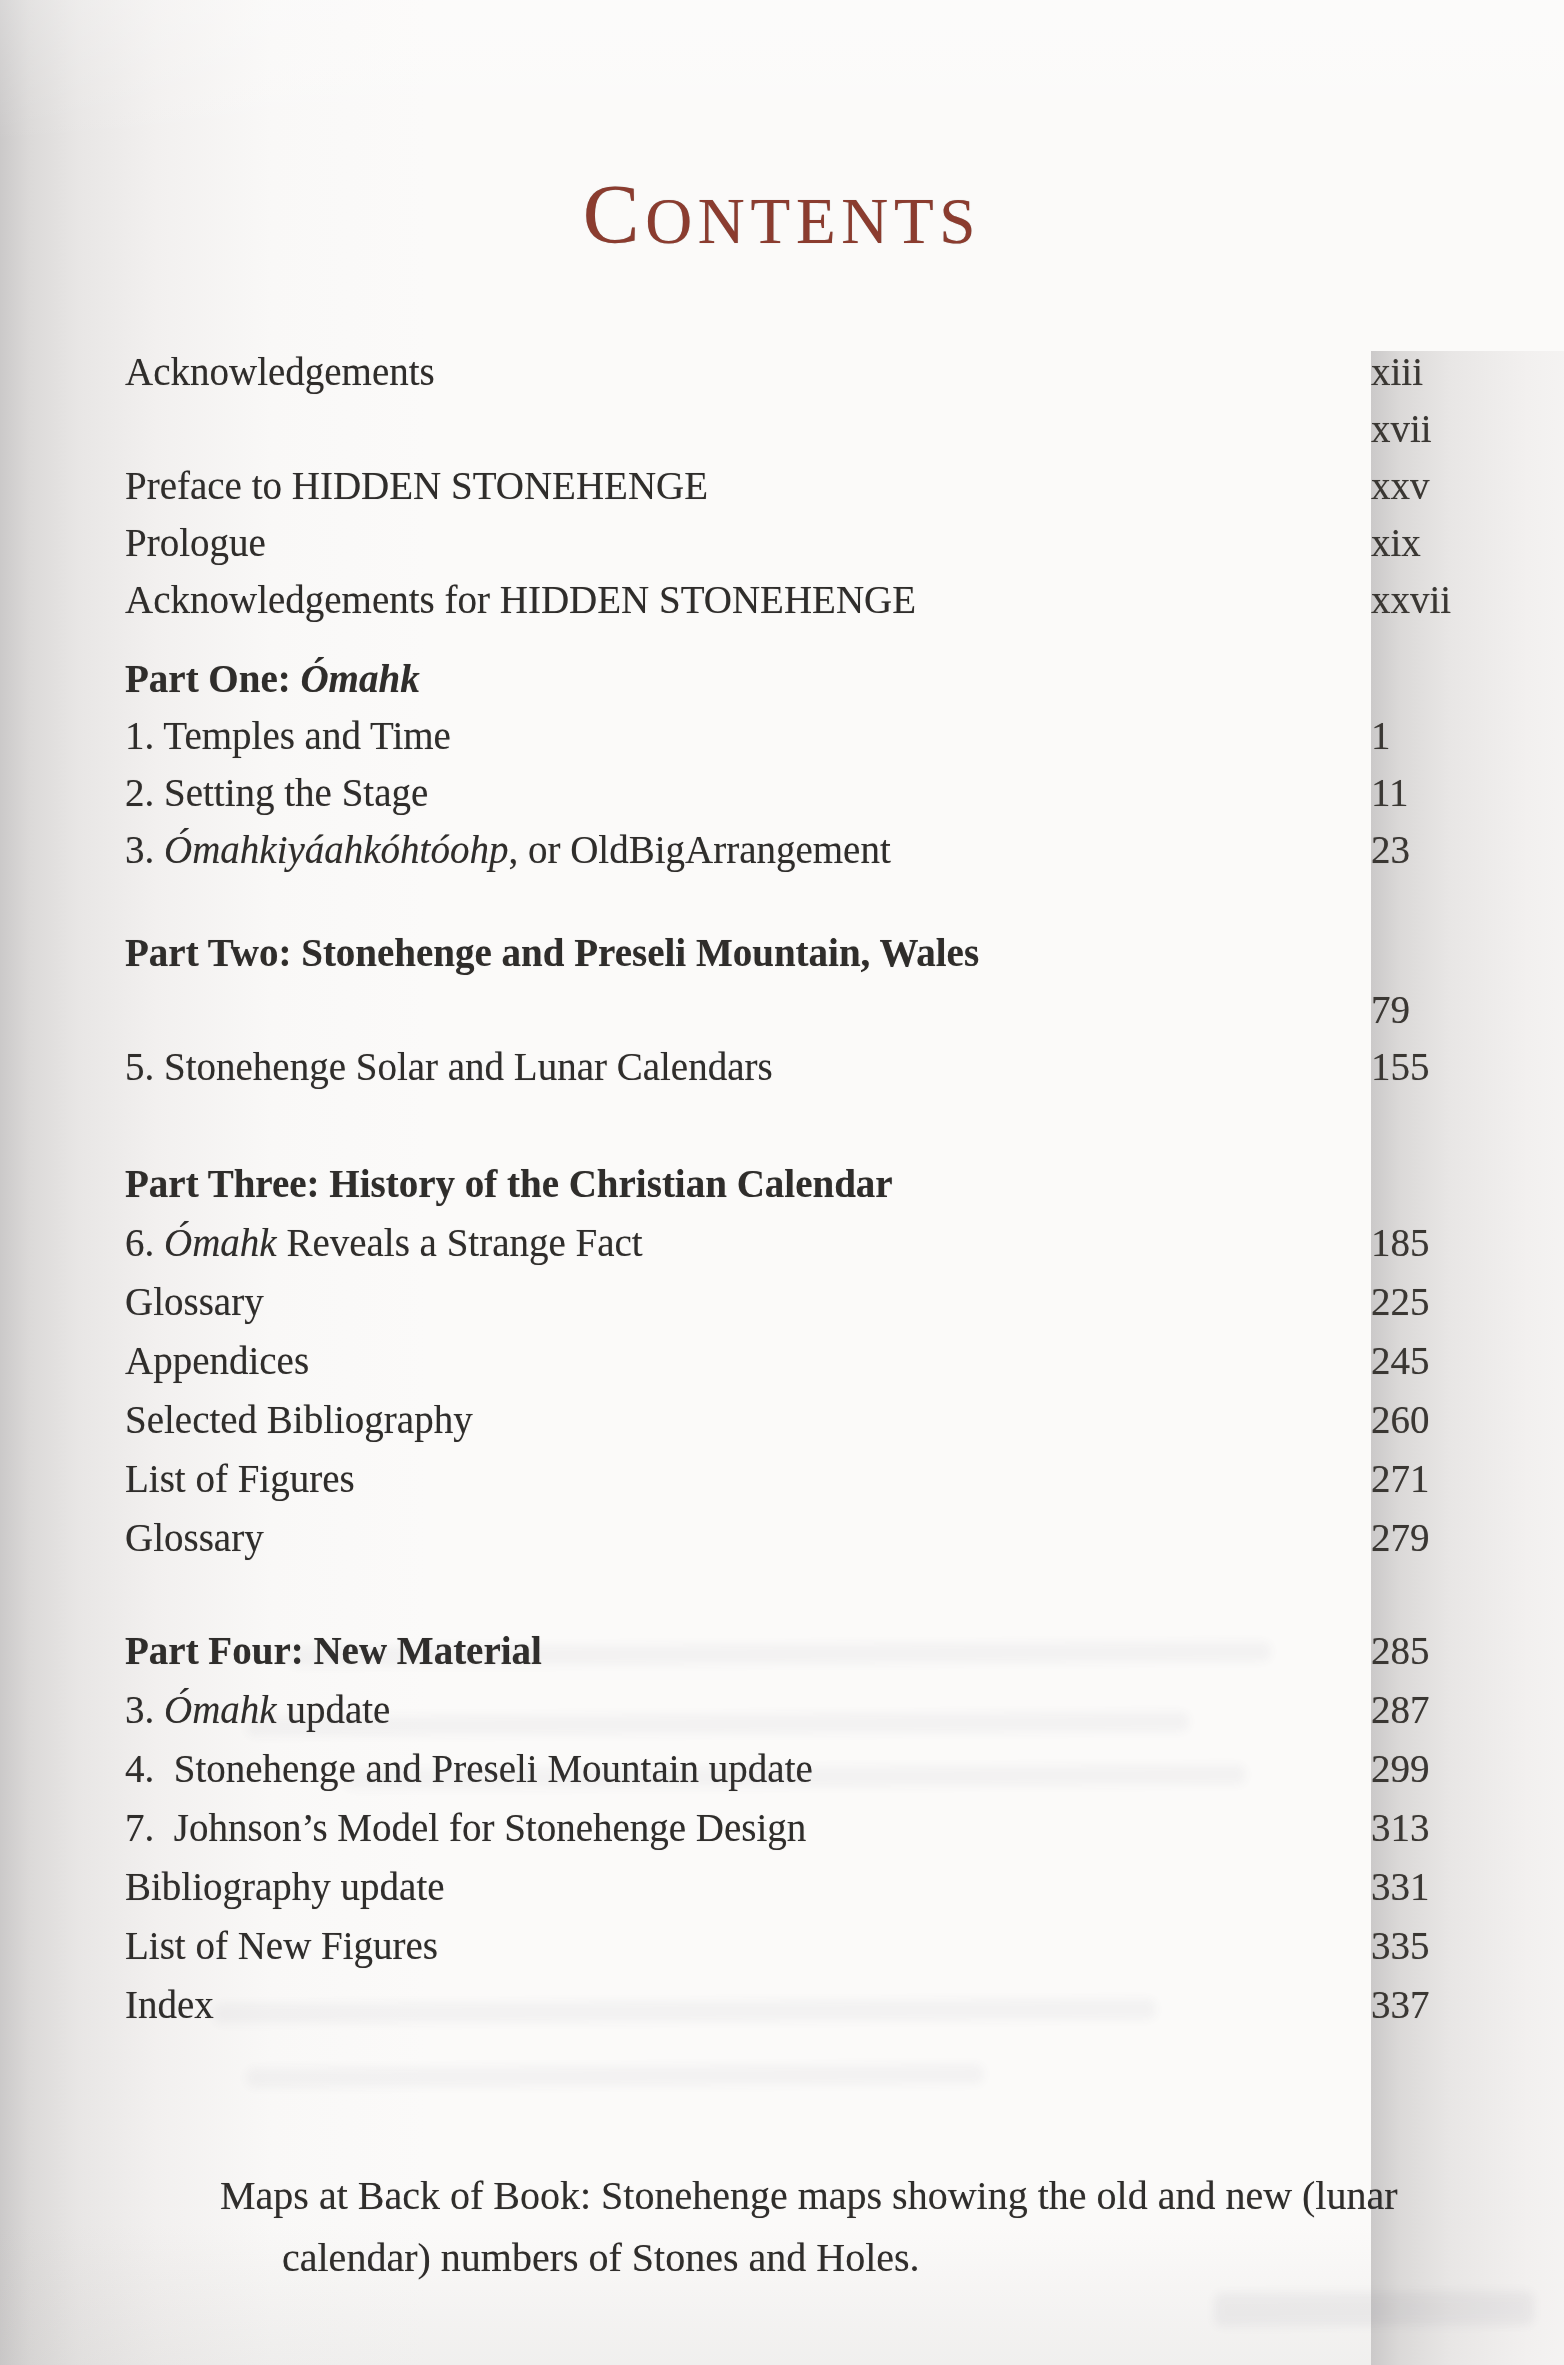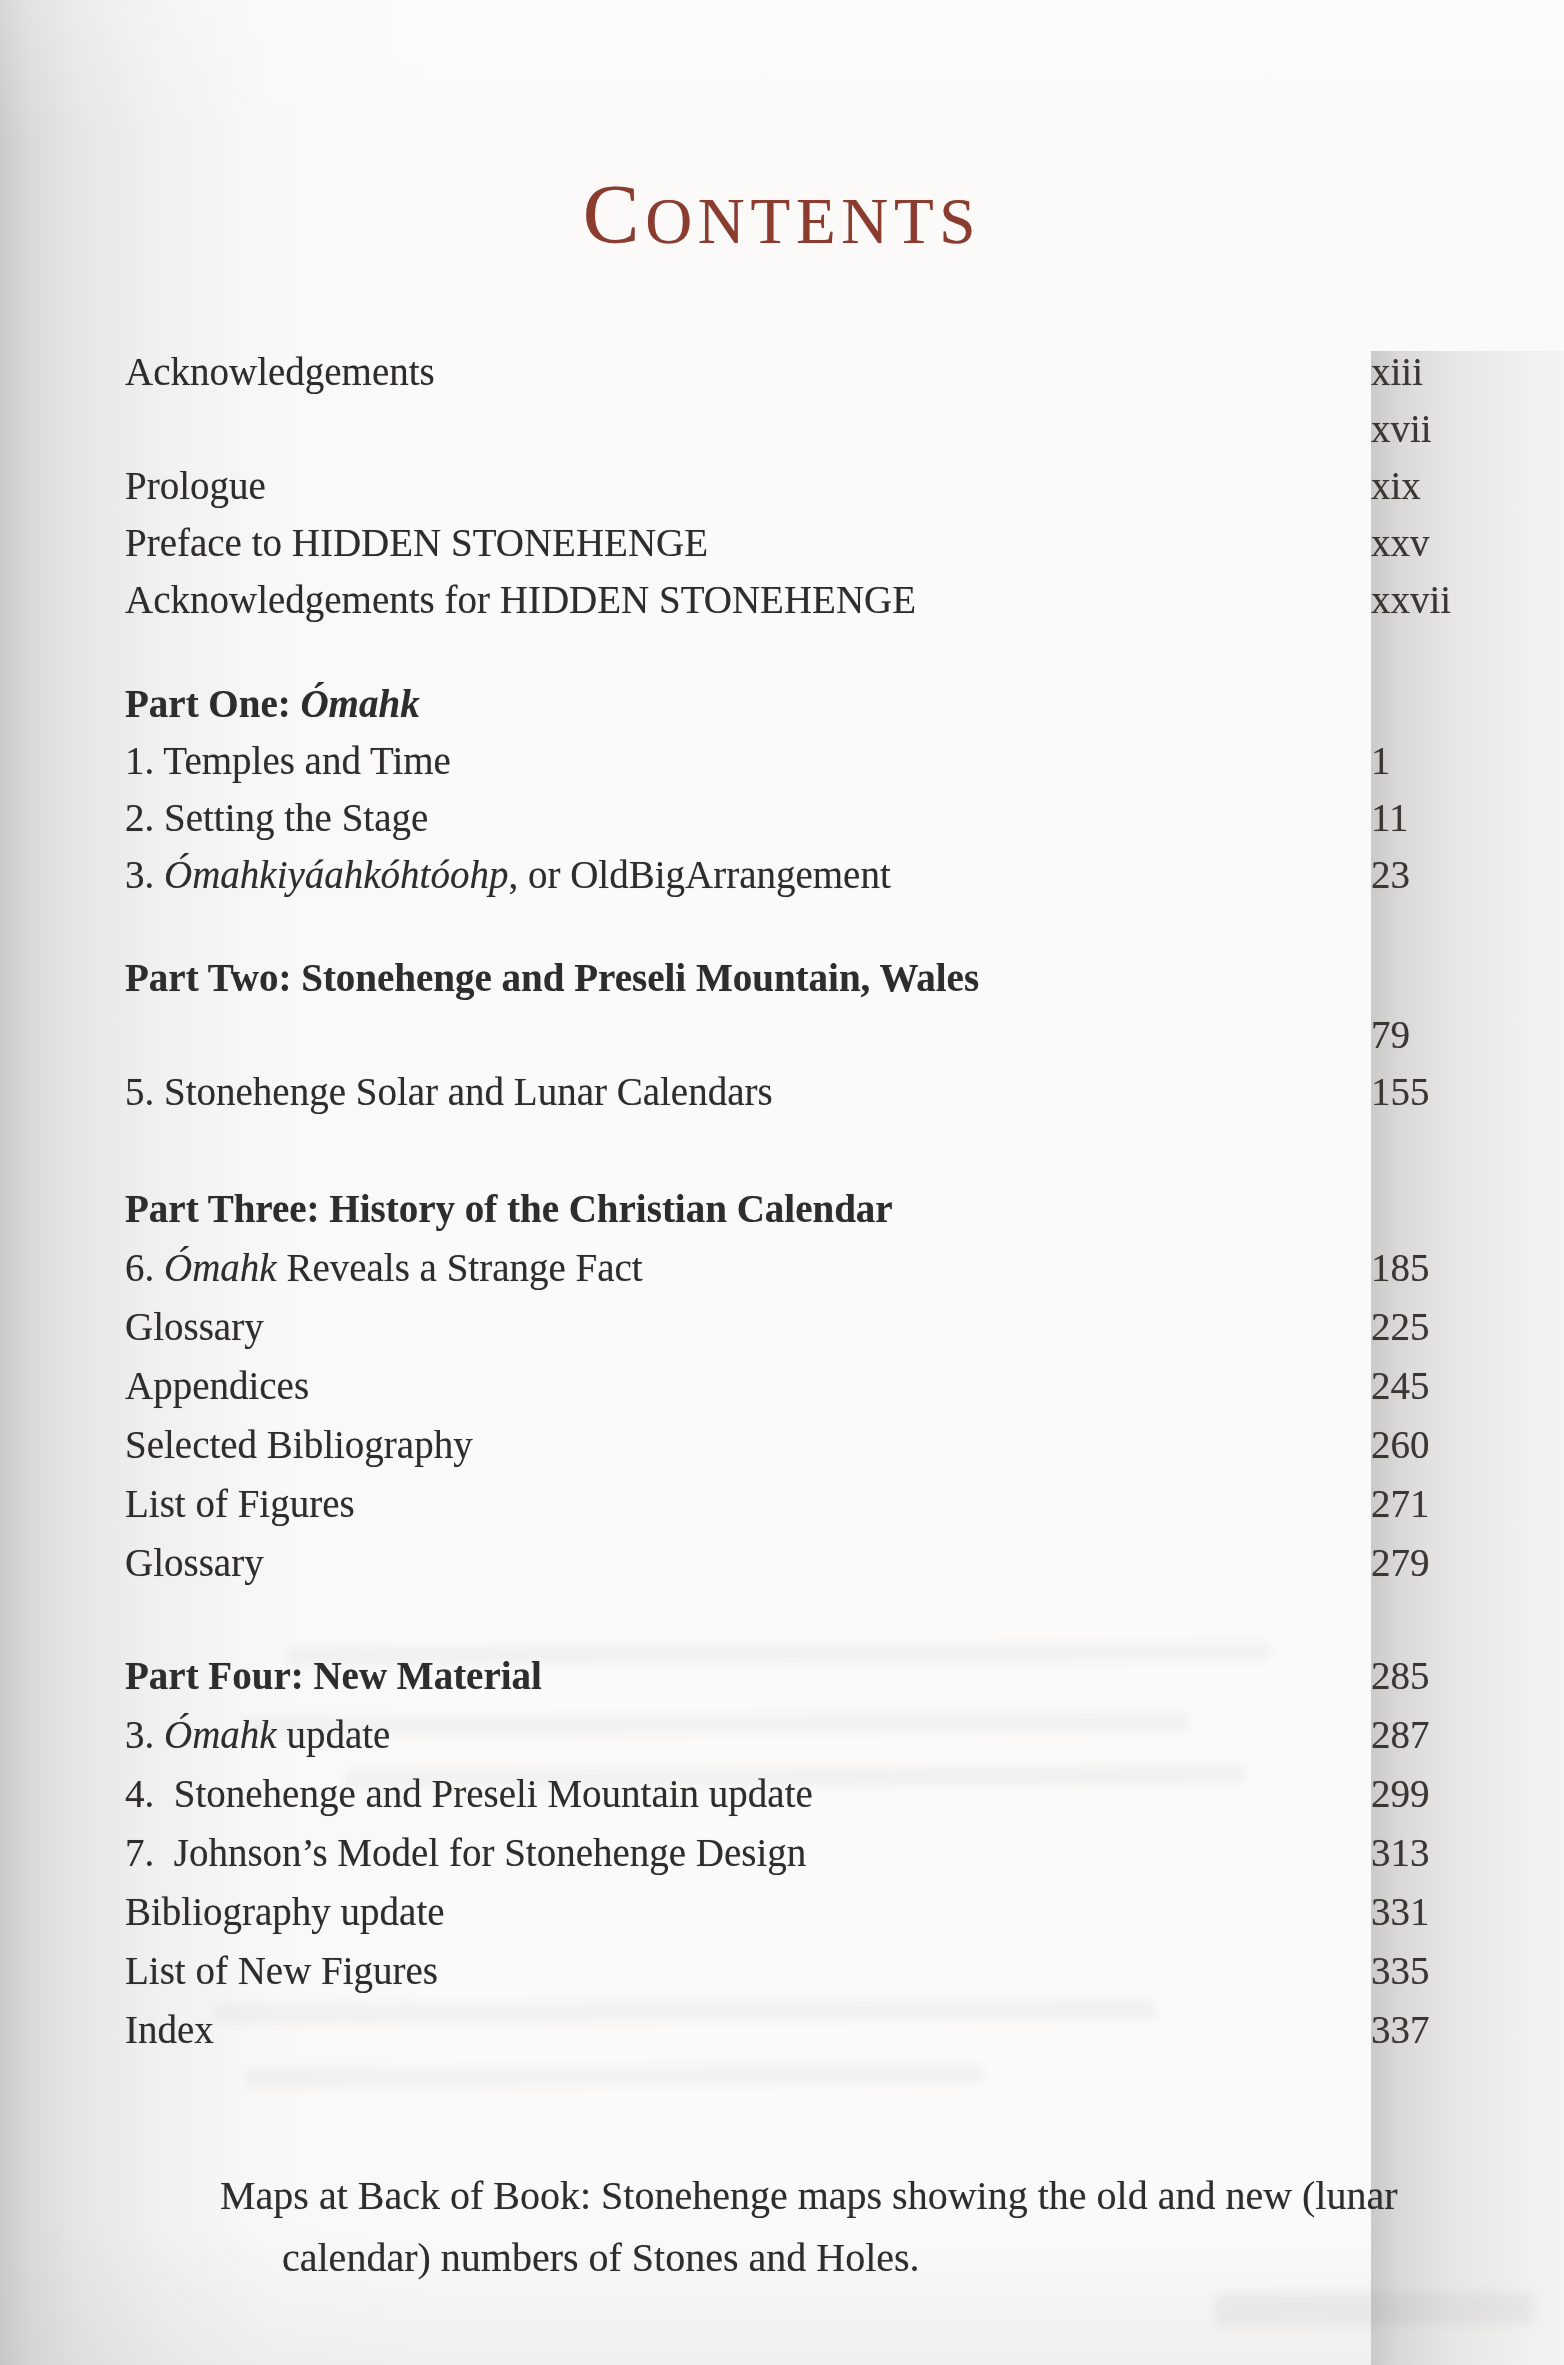--- a/index.html
+++ b/index.html
@@ -22,21 +22,21 @@
   }
   .title .initial{font-size:85px;}
   .title .rest{font-size:65px;}
   .toc{position:absolute;left:125px;top:351px;width:1394px;text-decoration:underline;}
   .row{position:relative;height:57px;font-size:39px;line-height:1.08;white-space:pre;}
   .row .label{display:inline-block;}
   .row .page{position:absolute;left:1246px;top:0;color:#3a3733;}
   .row.header{font-weight:bold;}
   .row.header .page{font-weight:normal;}
   .it{font-style:italic;}
-  .section.s1{margin-top:47px;}
+  .section.s1{margin-top:22px;}
   .section.s2{margin-top:46px;}
   .section.s3{margin-top:60px;}
   .section.s4{margin-top:54px;}
   .section.s3 .row,.section.s4 .row{height:59px;}
   .note-line{position:absolute;font-size:40px;line-height:1.1;white-space:pre;color:#2f2d2b;margin-top:40px;}
   .note-1{left:220px;top:2134px;}
   .note-2{left:282px;top:2196px;}
   
   .ghost{position:absolute;background:#4a4a5e;opacity:.045;filter:blur(4.9px);border-radius:8.2px;transform:rotate(-.3deg);}
   .g1{left:287px;top:1644px;width:984px;height:19.7px;}
@@ -52,22 +52,22 @@
 
 <div class="page">
   <div class="sheen"></div>
 
   <div class="title soft"><span class="initial">C</span><span class="rest">ONTENTS</span></div>
 
   <div class="toc">
       <div class="section s0">
         <div class="row soft"><span class="label"><span>Acknowledgements</span></span><span class="page">xiii</span></div>
         <div class="row soft"><span class="page">xvii</span></div>
+        <div class="row soft"><span class="label"><span>Preface to HIDDEN STONEHENGE</span></span><span class="page">xxv</span></div>
         <div class="row soft"><span class="label"><span>Prologue</span></span><span class="page">xix</span></div>
-        <div class="row soft"><span class="label"><span>Preface to HIDDEN STONEHENGE</span></span><span class="page">xxv</span></div>
         <div class="row soft"><span class="label"><span>Acknowledgements for HIDDEN STONEHENGE</span></span><span class="page">xxvii</span></div>
       </div>
       <div class="section s1">
         <div class="row soft header"><span class="label"><span>Part One: </span><span class="it">Ómahk</span></span></div>
         <div class="row soft"><span class="label"><span>1. Temples and Time</span></span><span class="page">1</span></div>
         <div class="row soft"><span class="label"><span>2. Setting the Stage</span></span><span class="page">11</span></div>
         <div class="row soft"><span class="label"><span>3. </span><span class="it">Ómahkiyáahkóhtóohp</span><span>, or OldBigArrangement</span></span><span class="page">23</span></div>
       </div>
       <div class="section s2">
         <div class="row soft header"><span class="label"><span>Part Two: Stonehenge and Preseli Mountain, Wales</span></span></div>

